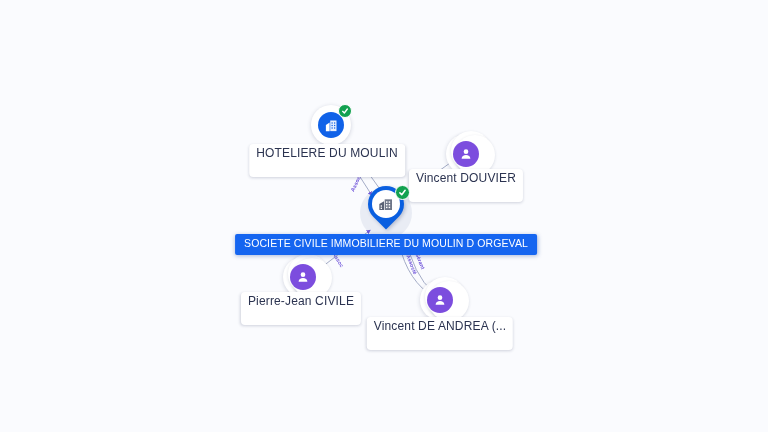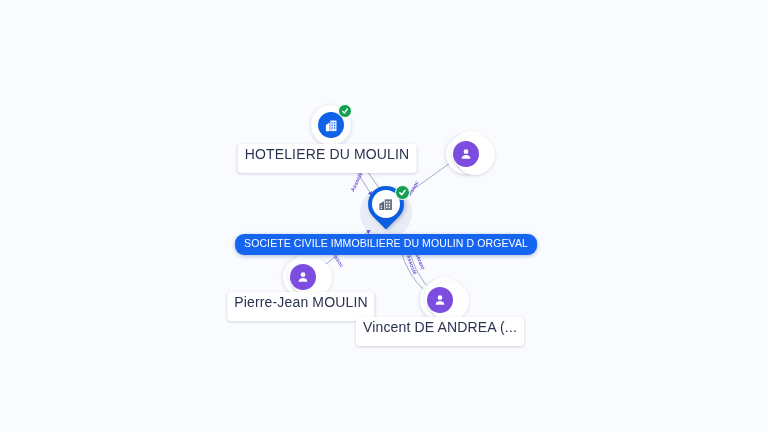--- a/index.html
+++ b/index.html
@@ -126,33 +126,33 @@
     z-index: 3;
   }
 
   
   .label {
     position: absolute;
     transform: translate(-50%, 0);
     white-space: nowrap;
     background: #ffffff;
     color: #2b3350;
-    font-size: 14px;
+    font-size: 12px;
     letter-spacing: 0.15px;
-    padding: 3px 7px 11px 7px;
+    padding: 3px 7px 17px 7px;
     border-radius: 4px;
     box-shadow: 0 1px 3px rgba(40,50,90,0.20);
     line-height: 1.1;
   }
   .label.primary {
     background: #1565f0;
     color: #ffffff;
     font-size: 10.5px;
     padding: 4px 9px 5px 9px;
-    border-radius: 9px;
+    border-radius: 2px;
     letter-spacing: 0.1px;
     box-shadow: 0 1px 4px rgba(20,60,150,0.35);
   }
 
   
   .edge-label {
     position: absolute;
     transform-origin: 0 50%;
     white-space: nowrap;
     font-size: 5.2px;
@@ -222,32 +222,33 @@
   <div class="node" style="left:466px; top:154px; z-index:4;">
     <div class="chip deck">
       <div class="inner-circle inner-purple">
         <svg width="14" height="14" viewBox="0 0 24 24">
           <circle cx="12" cy="8" r="4" fill="#ffffff"></circle>
           <path d="M4.5 20 C4.5 15.5 8 13.5 12 13.5 C16 13.5 19.5 15.5 19.5 20 Z" fill="#ffffff"></path>
         </svg>
       </div>
     </div>
   </div>
+  <div class="label" style="left:466px; top:169px; z-index:6;">Vincent DOUVIER</div>
 
   <div class="node" style="left:303px; top:277px; z-index:4;">
     <div class="chip deck">
       <div class="inner-circle inner-purple">
         <svg width="14" height="14" viewBox="0 0 24 24">
           <circle cx="12" cy="8" r="4" fill="#ffffff"></circle>
           <path d="M4.5 20 C4.5 15.5 8 13.5 12 13.5 C16 13.5 19.5 15.5 19.5 20 Z" fill="#ffffff"></path>
         </svg>
       </div>
     </div>
   </div>
-  <div class="label" style="left:301px; top:292px; z-index:6;">Pierre-Jean MOULIN</div>
+  <div class="label" style="left:301px; top:292px; z-index:6;">Pierre-Jean CIVILE</div>
 
   <div class="node" style="left:440px; top:300px; z-index:4;">
     <div class="chip deck">
       <div class="inner-circle inner-purple">
         <svg width="14" height="14" viewBox="0 0 24 24">
           <circle cx="12" cy="8" r="4" fill="#ffffff"></circle>
           <path d="M4.5 20 C4.5 15.5 8 13.5 12 13.5 C16 13.5 19.5 15.5 19.5 20 Z" fill="#ffffff"></path>
         </svg>
       </div>
     </div>

